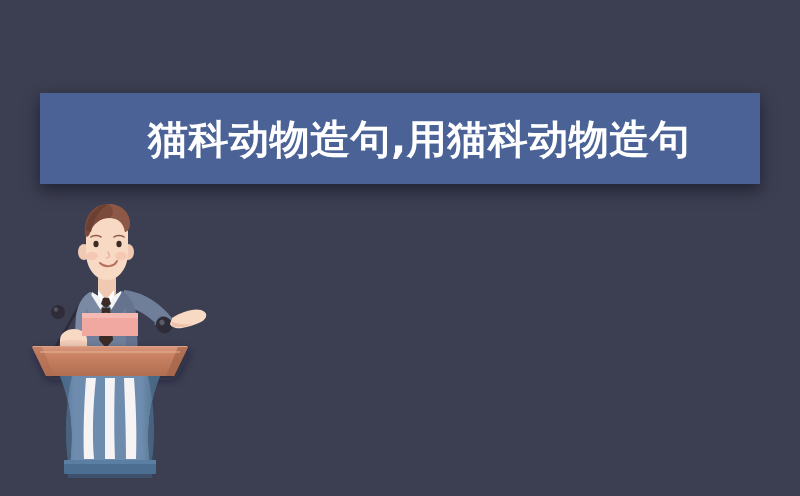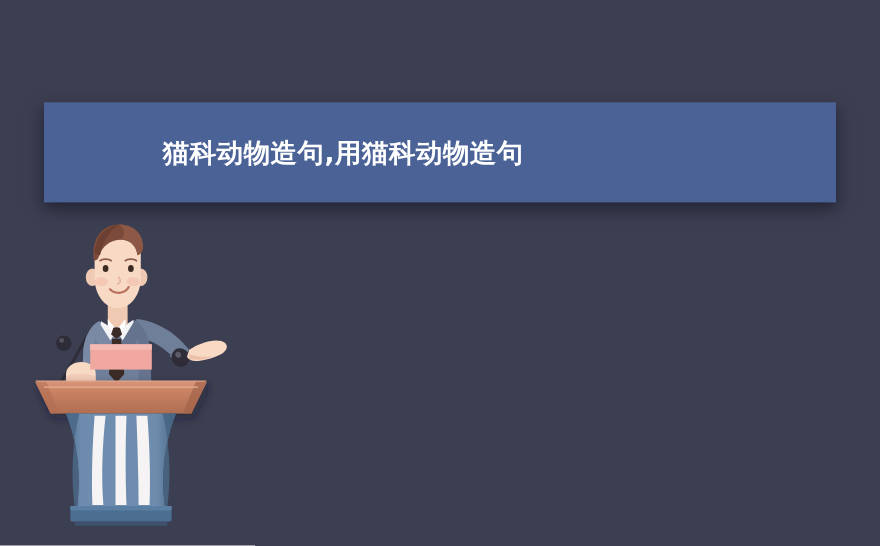--- a/index.html
+++ b/index.html
@@ -32,21 +32,21 @@
     width: 720px;
     height: 91px;
     background: #4a6296;
     box-shadow: 0 6px 14px rgba(10, 12, 24, 0.55);
     display: flex;
     align-items: center;
   }
   .banner-title {
     margin-left: 108px;
     color: #ffffff;
-    font-size: 24px;
+    font-size: 40px;
     font-weight: bold;
     letter-spacing: 0.5px;
     line-height: 1;
     white-space: nowrap;
     font-family: "DejaVu Sans", "Liberation Sans", sans-serif;
   }
 
   
   .illus {
     position: absolute;

